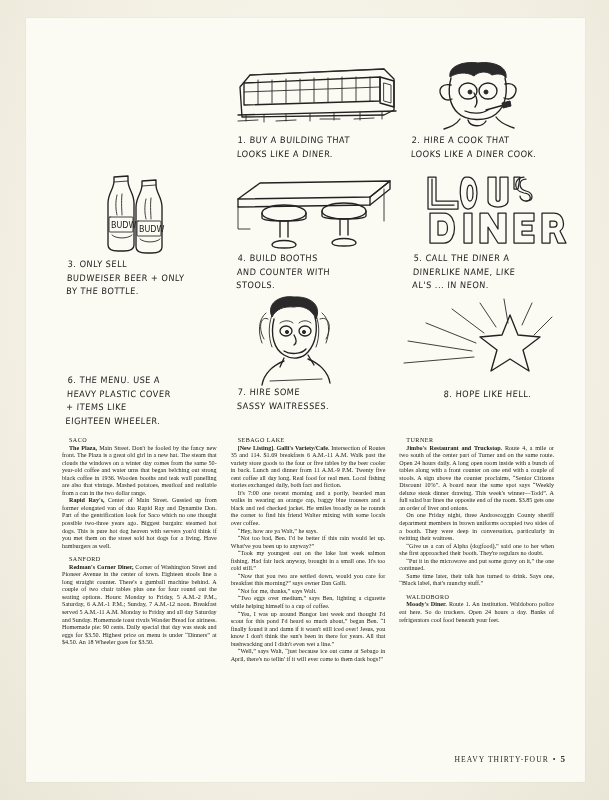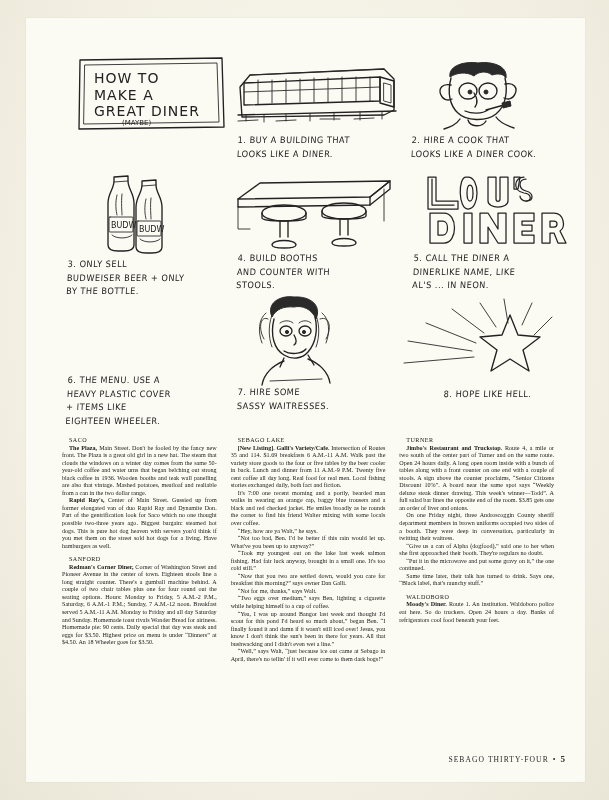--- a/index.html
+++ b/index.html
@@ -76,31 +76,20 @@
   .dot{padding:0 4px;}
 </style>
 </head>
 <body>
 
 <div class="page">
   <div class="paper-edge"></div>
 
   <div class="illus">
 
-    <div class="cell" style="left:14px;top:0;">
-      <svg width="150" height="78" viewBox="0 0 150 78">
-        <path class="ink" d="M4 5 L146 3 L148 72 L3 74 Z"></path>
-        <path class="ink-thin" d="M9 10 L141 8 L143 67 L8 69 Z"></path>
-        <text x="18" y="28" font-family="DejaVu Sans, sans-serif" font-size="14" fill="#222" letter-spacing="1">HOW TO</text>
-        <text x="18" y="45" font-family="DejaVu Sans, sans-serif" font-size="14" fill="#222" letter-spacing="1">MAKE A</text>
-        <text x="18" y="61" font-family="DejaVu Sans, sans-serif" font-size="14" fill="#222" letter-spacing="1">GREAT DINER</text>
-        <text x="46" y="70" font-family="DejaVu Sans, sans-serif" font-size="7" fill="#222">(MAYBE)</text>
-      </svg>
-
-    </div>
 
     <div class="cell" style="left:172px;top:10px;">
       <svg width="165" height="62" viewBox="0 0 165 62">
         <path class="ink" d="M6 22 L16 10 L150 4 L160 14 L160 45 L150 50 L8 52 Z"></path>
         <path class="ink-thin" d="M16 10 L150 4"></path>
         <path class="ink" d="M10 18 L146 12 L146 36 L10 40 Z"></path>
         <path class="ink-thin" d="M24 15 L24 39 M38 15 L38 38 M52 14 L52 38 M66 14 L66 37 M80 13 L80 37 M94 13 L94 37 M108 12 L108 36 M122 12 L122 36 M136 12 L136 36"></path>
         <path class="ink-thin" d="M10 27 L146 22"></path>
         <path class="ink" d="M146 12 L160 16 L160 42 L146 38 Z"></path>
         <path class="ink-thin" d="M150 18 L157 20 L157 38 L150 36 Z"></path>
@@ -273,15 +262,15 @@
       <p class="quote">“Give us a can of Alpha (dogfood),” said one to her when she first approached their booth. They're regulars no doubt.</p>
       <p class="quote">“Put it in the microwave and put some gravy on it,” the one continued.</p>
       <p class="quote">Same time later, their talk has turned to drink. Says one, “Black label, that's raunchy stuff.”</p>
 
       <p class="town">WALDOBORO</p>
       <p><b>Moody's Diner.</b><span> Route 1. An institution. Waldoboro police eat here. So do truckers. Open 24 hours a day. Banks of refrigerators cool food beneath your feet.</span></p>
     </div>
   </div>
 
   <div class="footer">
-    <span>SEBAGO THIRTY-FOUR</span><span class="dot">•</span><span class="num">5</span>
+    <span>HEAVY THIRTY-FOUR</span><span class="dot">•</span><span class="num">5</span>
   </div>
 </div>
 
 </body></html>

